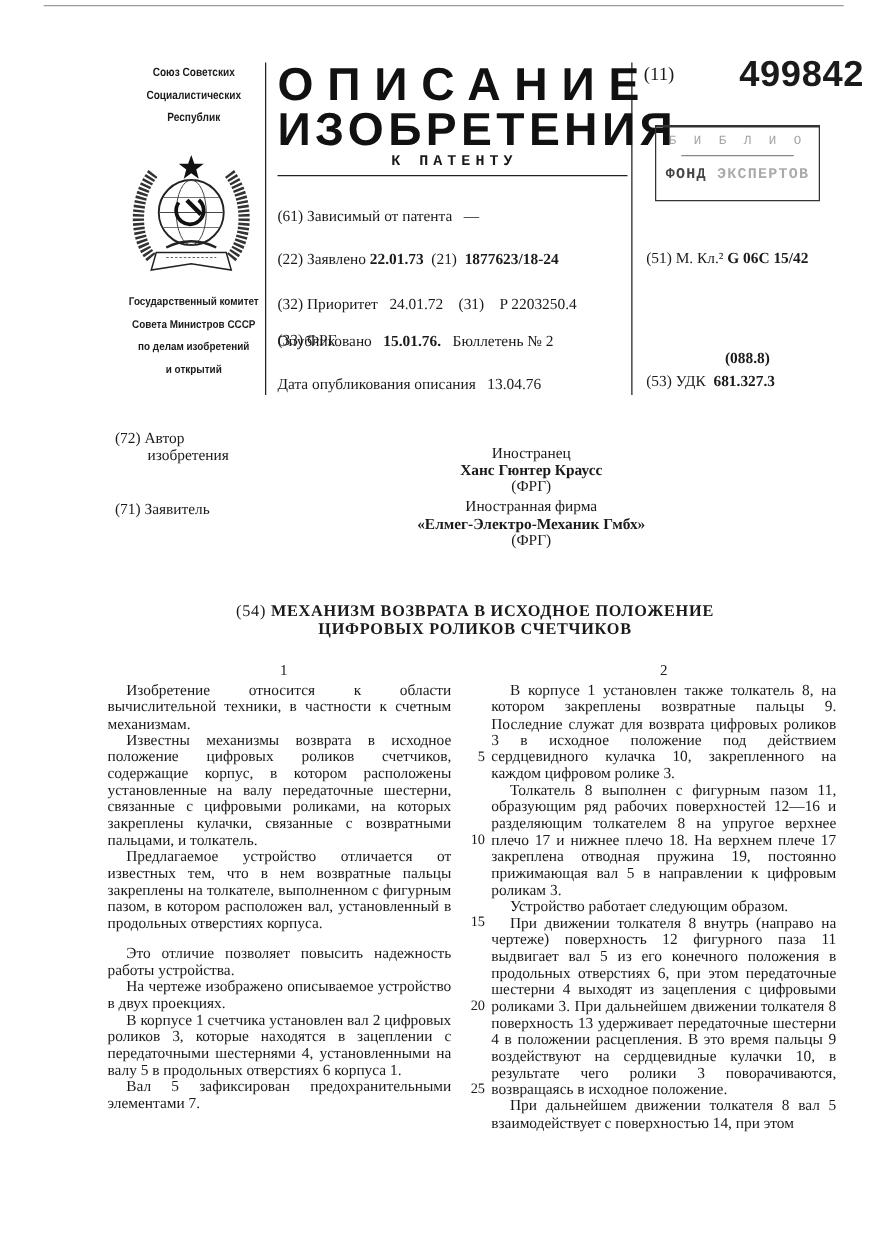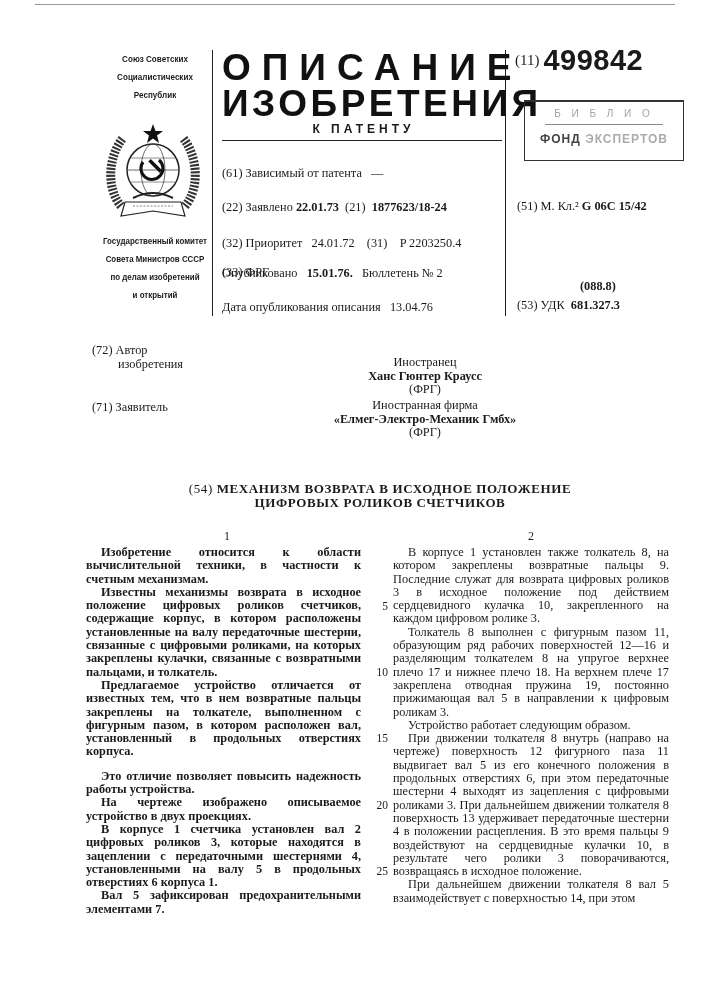--- a/index.html
+++ b/index.html
@@ -19,31 +19,31 @@
   .vline { position: absolute; width: 1px; background: #222; }
   .vl1 { left: 212px; top: 50px; height: 266px; }
   .vl2 { left: 505px; top: 50px; height: 266px; }
 
   
   .title1, .title2 { position: absolute; left: 222px; width: 280px; font-family: "Liberation Sans", sans-serif;
     font-weight: bold; color: #111; white-space: nowrap; }
   .title1 { top: 48px; font-size: 37px; letter-spacing: 11px; line-height: 40px; }
   .title2 { top: 84px; font-size: 37px; letter-spacing: 3.5px; line-height: 40px; }
   .subtitle { position: absolute; left: 222px; top: 122px; width: 283px; text-align: center;
-    font-family: Liberation Sans, sans-serif; font-weight: bold; font-size: 12px; letter-spacing: 4px; }
+    font-family: Liberation Mono, monospace; font-weight: bold; font-size: 12px; letter-spacing: 4px; }
   .title-rule { position: absolute; left: 222px; top: 140px; width: 280px; height: 1px; background: #222; }
 
   
   .patno { position: absolute; left: 515px; top: 44px; white-space: nowrap; }
   .patno .code { font-size: 15px; vertical-align: 5px; }
-  .patno .num { font-family: "Liberation Sans", sans-serif; font-weight: bold; font-size: 29px; letter-spacing: 0.5px; }
+  .patno .num { font-family: "Liberation Sans", sans-serif; font-weight: bold; font-size: 29px; letter-spacing: 0.5px; margin-left: 48px; }
 
   
   .stamp { position: absolute; left: 524px; top: 100px; width: 130px; height: 58px; border: 1.5px solid #333;
-    border-top-width: 2px; font-family: Liberation Sans, sans-serif; color: #555; padding-left: 28px; }
+    border-top-width: 2px; font-family: Liberation Mono, monospace; color: #555; }
   .stamp .s1 { position: absolute; left: 0; right: 0; top: 6px; text-align: center; font-size: 10px; letter-spacing: 4px; opacity: 0.55; }
   .stamp .srule { position: absolute; left: 20px; right: 20px; top: 22px; height: 1px; background: #888; }
   .stamp .s2 { position: absolute; left: 4px; right: 4px; top: 30px; text-align: center; font-size: 12px; font-weight: bold; letter-spacing: 1px; color: #444; }
   .stamp .s2 .faded { opacity: 0.45; }
 
   
   .field { position: absolute; font-size: 12.3px; white-space: nowrap; line-height: 14px; }
   .field b { font-weight: bold; }
 
   
@@ -55,21 +55,21 @@
   
   .inv-title { position: absolute; left: 160px; top: 482px; width: 440px; text-align: center; font-size: 13px; line-height: 14px; letter-spacing: 0.6px; }
   .inv-title b { font-weight: bold; }
 
   .colnum { position: absolute; top: 529px; font-size: 12px; }
 
   
   .col { position: absolute; top: 546px; width: 275px; font-size: 12.3px; line-height: 13.3px; text-align: justify; }
   .col p { margin: 0; text-indent: 15px; }
   .col p.gap { margin-top: 11px; }
-  .col1 { left: 86px; font-weight: bold; }
+  .col1 { left: 86px; }
   .col2 { left: 393px; width: 276px; }
 
   .lnum { position: absolute; left: 366px; font-size: 11.5px; width: 22px; text-align: right; }
 </style>
 </head>
 <body>
 
 <div class="topline"></div>
 
 <div class="org-top">

